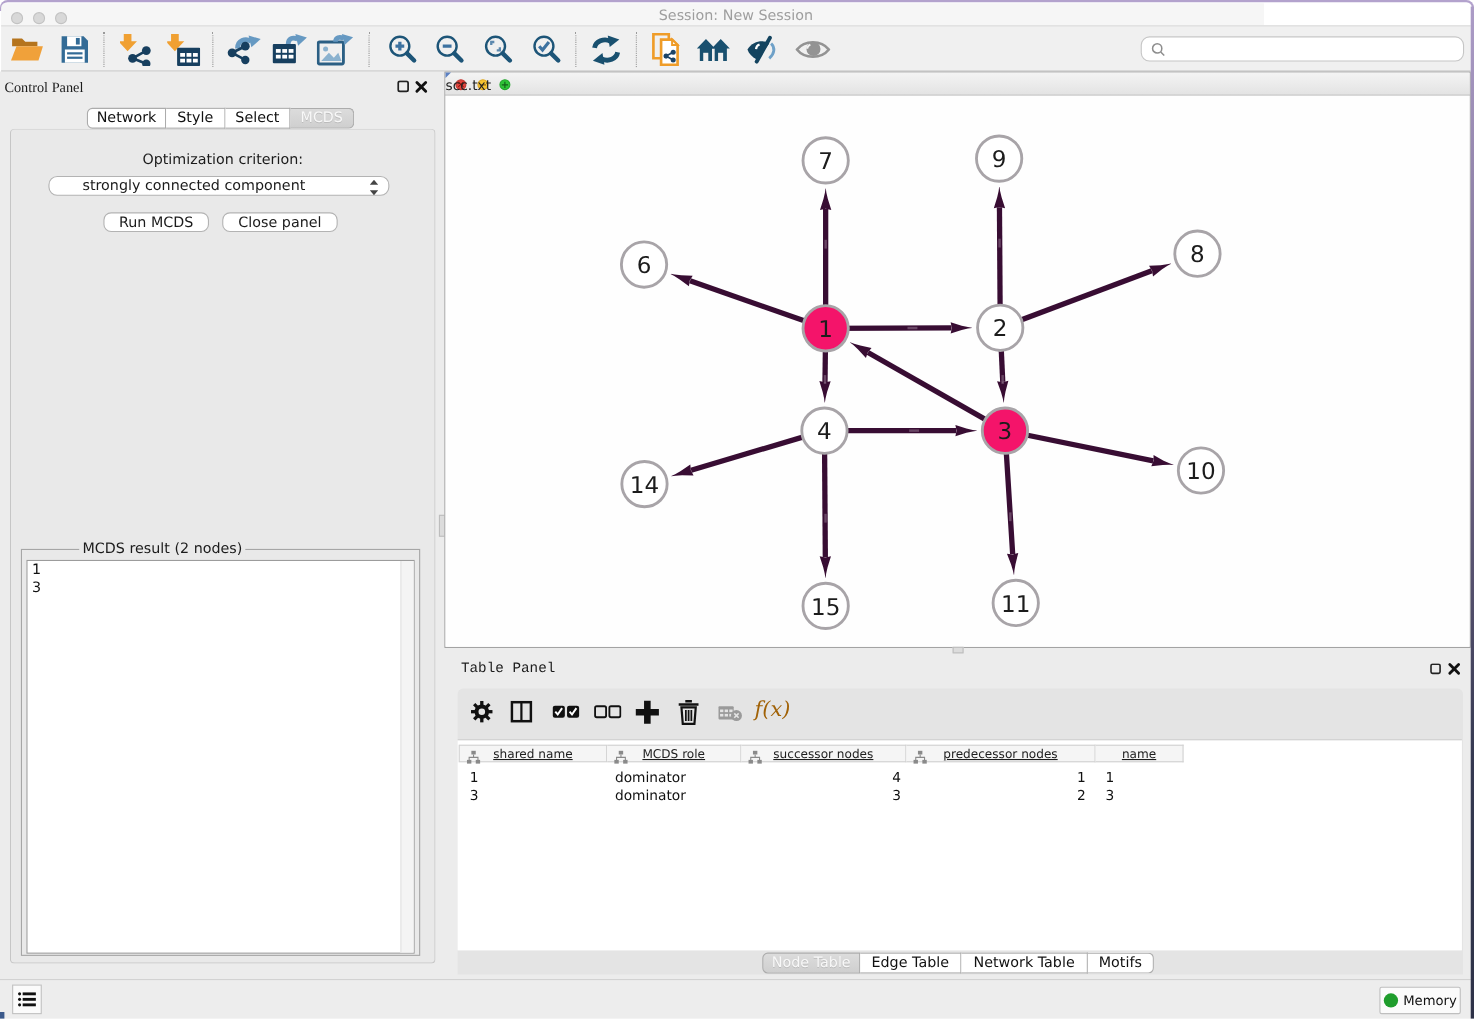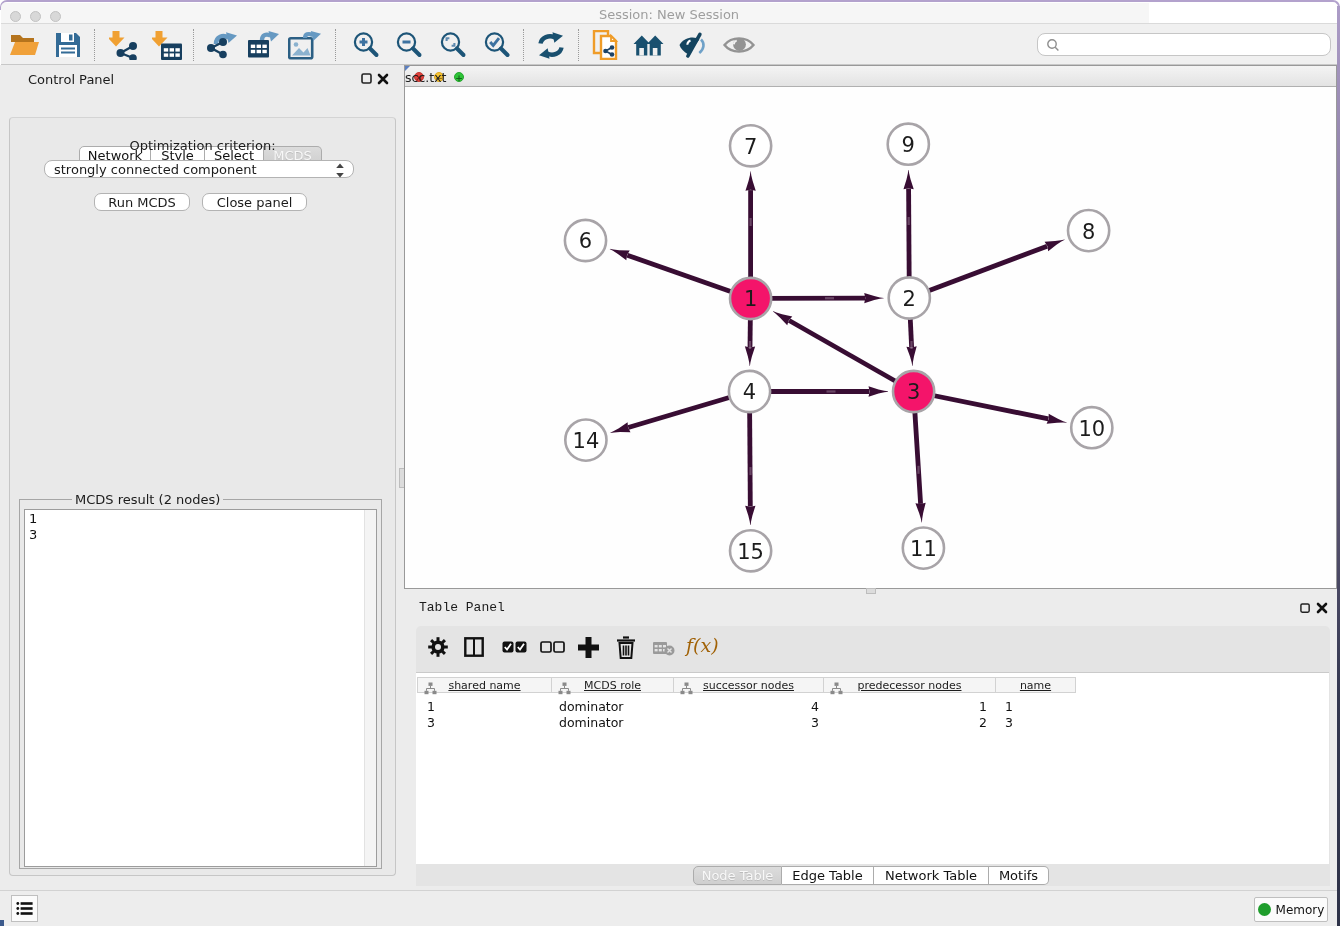--- a/index.html
+++ b/index.html
@@ -24,34 +24,34 @@
 .sep { position:absolute; top:5px; height:32px; width:0;
   border-left:1px dotted #9a9a9a; }
 .ticon { position:absolute; top:0; height:42px; display:flex; align-items:center; justify-content:center; }
 #searchbox { position:absolute; left:1036px; top:9px; width:294px; height:23px;
   background:#fff; border:1px solid #c6c6c6; border-radius:8px; }
 
 
 #mainbg { left:0; top:65px; width:1337px; height:825px; background:#ececec; }
 
 
-#cp-title { left:28px; top:72px; font-size:13px; color:#1c1c1c; }
-#cp-tabs { left:79px; top:98px; height:19px; display:flex; font-size:13px;margin-top:48px; }
+#cp-title { left:4px; top:72px; font-size:13px; color:#1c1c1c;font-family:Liberation Serif, serif; }
+#cp-tabs { left:79px; top:98px; height:19px; display:flex; font-size:13px; }
 .tab { border:1px solid #acacac; border-left:none; background:#fff; color:#111;
   display:flex; align-items:center; justify-content:center; }
 .tab.first { border-left:1px solid #acacac; border-radius:5px 0 0 5px; }
 .tab.last { border-radius:0 5px 5px 0; }
 .tab.sel { background:linear-gradient(#dcdcdc,#cfcfcf); color:#f8f8f8;
   text-shadow:0 1px 0 #bbb; }
 #cp-content { left:9px; top:117px; width:387px; height:759px; background:#e9e9e9;
   border:1px solid #c6c6c6; border-top:1px solid #d4d4d4; border-radius:4px; }
 #opt-label { left:0px; top:138px; width:405px; text-align:center; font-size:13px; color:#1b1b1b; }
 #dropdown { left:44px; top:160px; width:310px; height:18px; background:#fff;
   border:1px solid #b3b3b3; border-radius:8px; font-size:13px; color:#1b1b1b;
-  display:flex; align-items:center; padding-left:9px; }
+  display:flex; align-items:center; padding-left:30px; }
 .btn { position:absolute; top:193px; height:18px; background:#fff; border:1px solid #b3b3b3;
   border-radius:7px; font-size:13px; color:#1b1b1b; display:flex; align-items:center;
   justify-content:center; }
 #groupbox { left:19px; top:499px; width:363px; height:370px;
   border:1px solid #a6a6a6; }
 #grouplabel { left:24px; top:492px; font-size:13px; color:#1b1b1b; background:#e9e9e9;
   padding:0 3px;margin-left:48px; }
 #resultarea { left:24px; top:509px; width:353px; height:358px; background:#fff;
   border:1px solid #9c9c9c; font-size:13px; color:#111; line-height:16px;
   padding:1px 0 0 4px; }

